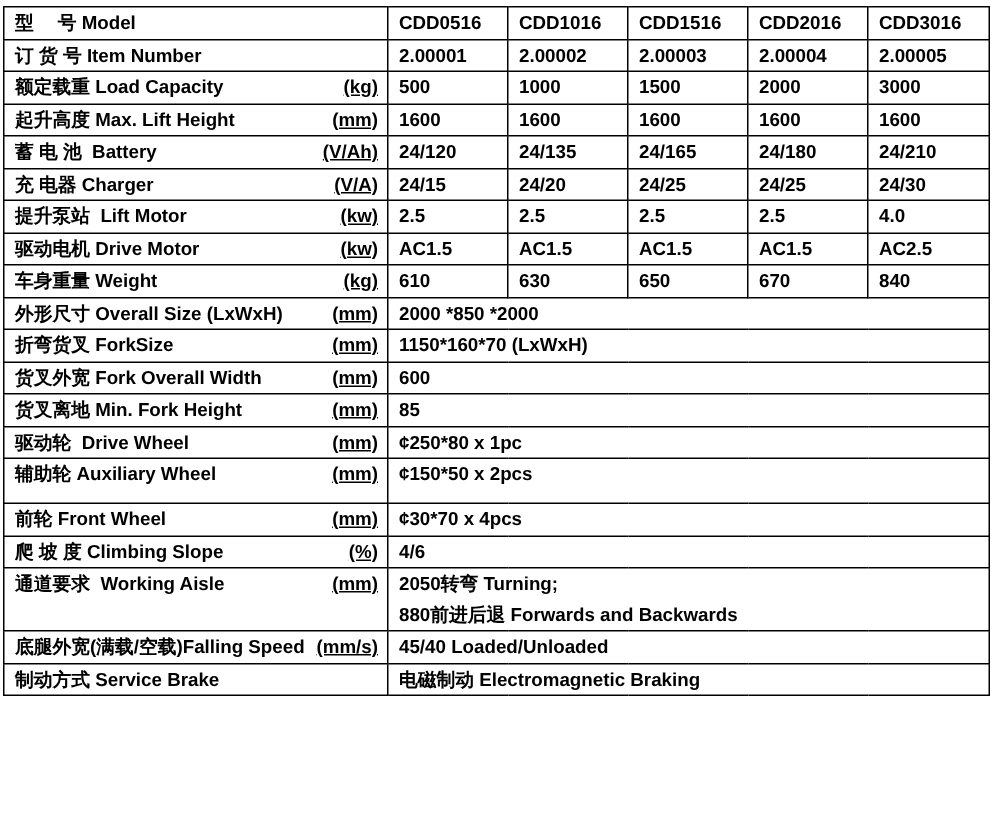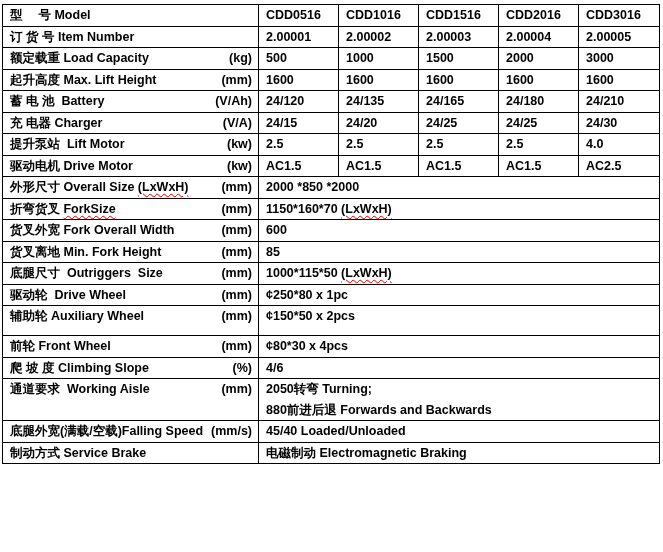--- a/index.html
+++ b/index.html
@@ -34,24 +34,23 @@
     white-space: pre-wrap;
     overflow: hidden;
   }
   td.label-cell { padding-right: 6px; }
   .cellrow {
     display: flex;
     justify-content: space-between;
     align-items: center;
   }
   .lbl { white-space: pre-wrap; }
-  .unit { white-space: pre; text-align: right; }
+  .unit { white-space: pre; text-align: right; text-decoration: underline; }
   tr.spacer-row td { height: 29px; }
   .wavy {
-    text-decoration: underline;
     text-decoration-style: wavy;
     text-decoration-color: #dd0000;
     text-decoration-thickness: 1px;
     text-underline-offset: 2px;
     margin-top: 31px;
   }
 </style>
 </head>
 <body>
 
@@ -124,50 +123,54 @@
         </tr>
         <tr>
           <td class="label-cell"><div class="cellrow"><span class="lbl"><span>驱动电机 Drive Motor</span></span><span class="unit">(kw)</span></div></td>
           <td>AC1.5</td>
           <td>AC1.5</td>
           <td>AC1.5</td>
           <td>AC1.5</td>
           <td>AC2.5</td>
         </tr>
         <tr>
+          <td class="label-cell"><div class="cellrow"><span class="lbl"><span>车身重量 Weight</span></span><span class="unit">(kg)</span></div></td>
+          <td>610</td>
+          <td>630</td>
+          <td>650</td>
+          <td>670</td>
+          <td>840</td>
+        </tr>
+        <tr>
           <td class="label-cell"><div class="cellrow"><span class="lbl"><span>外形尺寸 Overall Size </span><span class="wavy">(LxWxH)</span></span><span class="unit">(mm)</span></div></td>
           <td colspan="5"><span>2000 *850 *2000</span></td>
         </tr>
         <tr>
           <td class="label-cell"><div class="cellrow"><span class="lbl"><span>折弯货叉 </span><span class="wavy">ForkSize</span></span><span class="unit">(mm)</span></div></td>
           <td colspan="5"><span>1150*160*70 </span><span class="wavy">(LxWxH)</span></td>
         </tr>
         <tr>
           <td class="label-cell"><div class="cellrow"><span class="lbl"><span>货叉外宽 Fork Overall Width</span></span><span class="unit">(mm)</span></div></td>
           <td colspan="5"><span>600</span></td>
         </tr>
         <tr>
           <td class="label-cell"><div class="cellrow"><span class="lbl"><span>货叉离地 Min. Fork Height</span></span><span class="unit">(mm)</span></div></td>
           <td colspan="5"><span>85</span></td>
         </tr>
         <tr>
-          <td class="label-cell"><div class="cellrow"><span class="lbl"><span>底腿尺寸  Outriggers  Size</span></span><span class="unit">(mm)</span></div></td>
-          <td colspan="5"><span>1000*115*50 </span><span class="wavy">(LxWxH)</span></td>
-        </tr>
-        <tr>
           <td class="label-cell"><div class="cellrow"><span class="lbl"><span>驱动轮  Drive Wheel</span></span><span class="unit">(mm)</span></div></td>
           <td colspan="5"><span>¢250*80 x 1pc</span></td>
         </tr>
         <tr class="spacer-row">
           <td class="label-cell"><div class="cellrow"><span class="lbl"><span>辅助轮 Auxiliary Wheel</span></span><span class="unit">(mm)</span></div></td>
           <td colspan="5"><span>¢150*50 x 2pcs</span></td>
         </tr>
         <tr>
           <td class="label-cell"><div class="cellrow"><span class="lbl"><span>前轮 Front Wheel</span></span><span class="unit">(mm)</span></div></td>
-          <td colspan="5"><span>¢80*30 x 4pcs</span></td>
+          <td colspan="5"><span>¢30*70 x 4pcs</span></td>
         </tr>
         <tr>
           <td class="label-cell"><div class="cellrow"><span class="lbl"><span>爬 坡 度 Climbing Slope</span></span><span class="unit">(%)</span></div></td>
           <td colspan="5"><span>4/6</span></td>
         </tr>
         <tr>
           <td class="label-cell"><div class="cellrow"><span class="lbl"><span>通道要求  Working Aisle</span></span><span class="unit">(mm)</span></div></td>
           <td colspan="5"><span>2050转弯 Turning;
 880前进后退 Forwards and Backwards</span></td>
         </tr>

